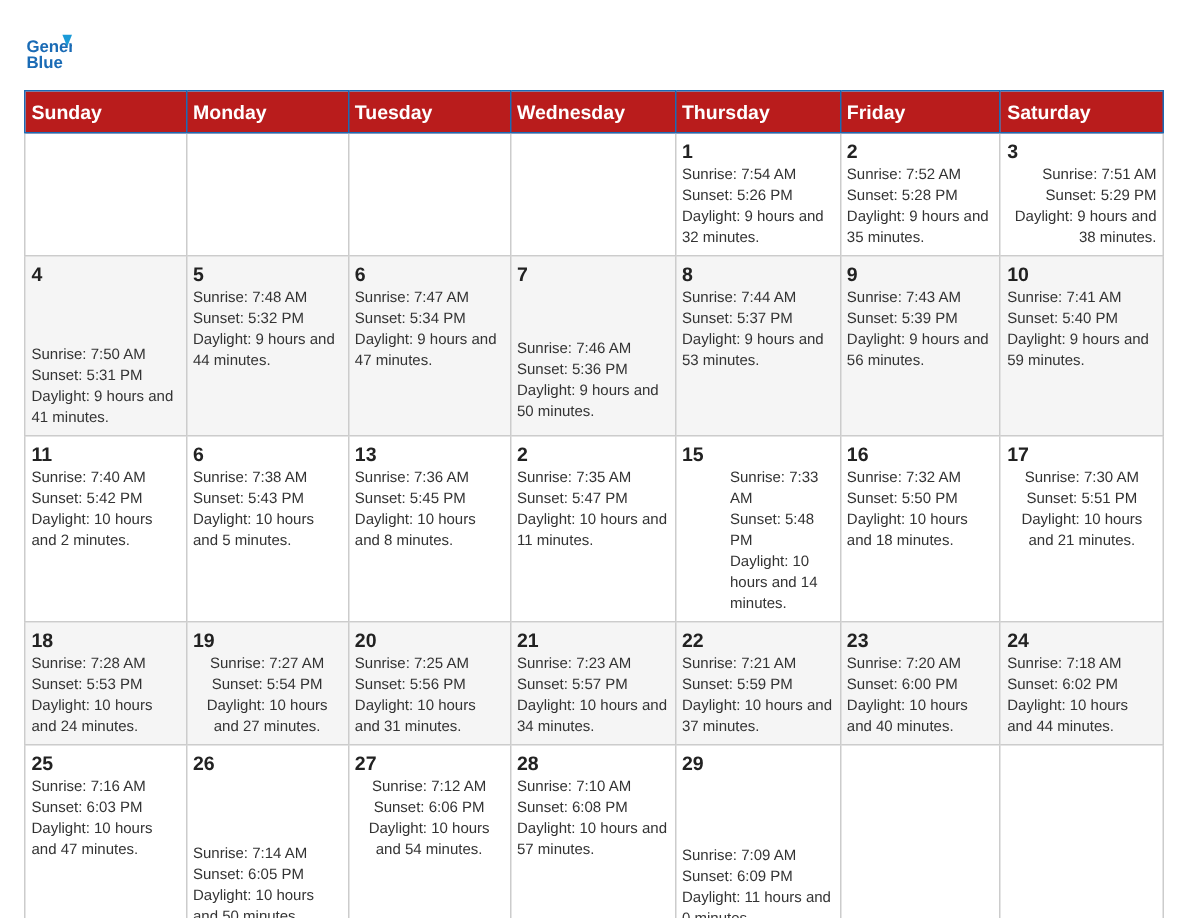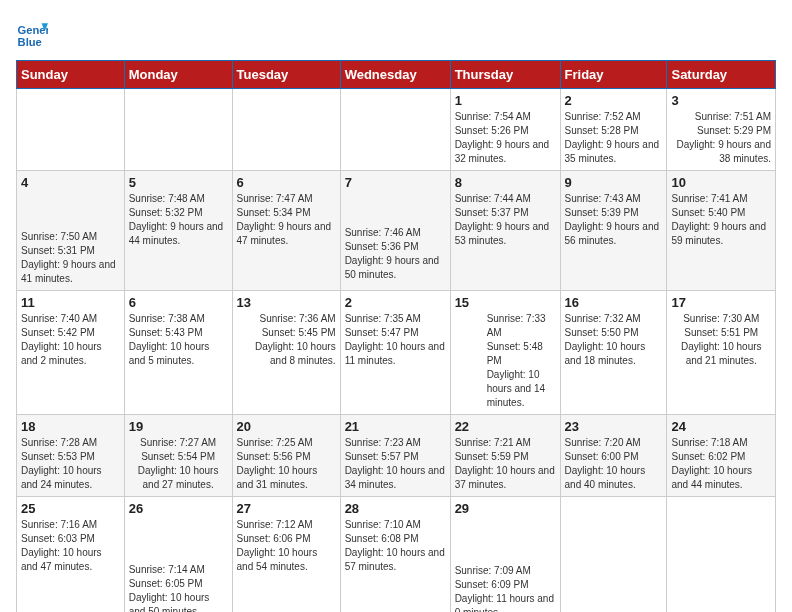--- a/index.html
+++ b/index.html
@@ -189,21 +189,21 @@
 Daylight: 10 hours and 2 minutes.</div>
         </td>
         <td>
           <div class="day-number">6</div>
           <div class="day-info" style="white-space: pre-line;">Sunrise: 7:38 AM
 Sunset: 5:43 PM
 Daylight: 10 hours and 5 minutes.</div>
         </td>
         <td>
           <div class="day-number">13</div>
-          <div class="day-info" style="white-space: pre-line; text-align: right;">Sunrise: 7:36 AM
+          <div class="day-info" style="white-space: pre-line;">Sunrise: 7:36 AM
 Sunset: 5:45 PM
 Daylight: 10 hours and 8 minutes.</div>
         </td>
         <td>
           <div class="day-number">2</div>
           <div class="day-info" style="white-space: pre-line;">Sunrise: 7:35 AM
 Sunset: 5:47 PM
 Daylight: 10 hours and 11 minutes.</div>
         </td>
         <td>
@@ -277,21 +277,21 @@
 Daylight: 10 hours and 47 minutes.</div>
         </td>
         <td>
           <div class="day-number">26</div>
           <div class="day-info" style="white-space: pre-line; margin-top: 47px;">Sunrise: 7:14 AM
 Sunset: 6:05 PM
 Daylight: 10 hours and 50 minutes.</div>
         </td>
         <td>
           <div class="day-number">27</div>
-          <div class="day-info" style="white-space: pre-line;">Sunrise: 7:12 AM
+          <div class="day-info" style="white-space: pre-line; text-align: center;">Sunrise: 7:12 AM
 Sunset: 6:06 PM
 Daylight: 10 hours and 54 minutes.</div>
         </td>
         <td>
           <div class="day-number">28</div>
           <div class="day-info" style="white-space: pre-line;">Sunrise: 7:10 AM
 Sunset: 6:08 PM
 Daylight: 10 hours and 57 minutes.</div>
         </td>
         <td>

